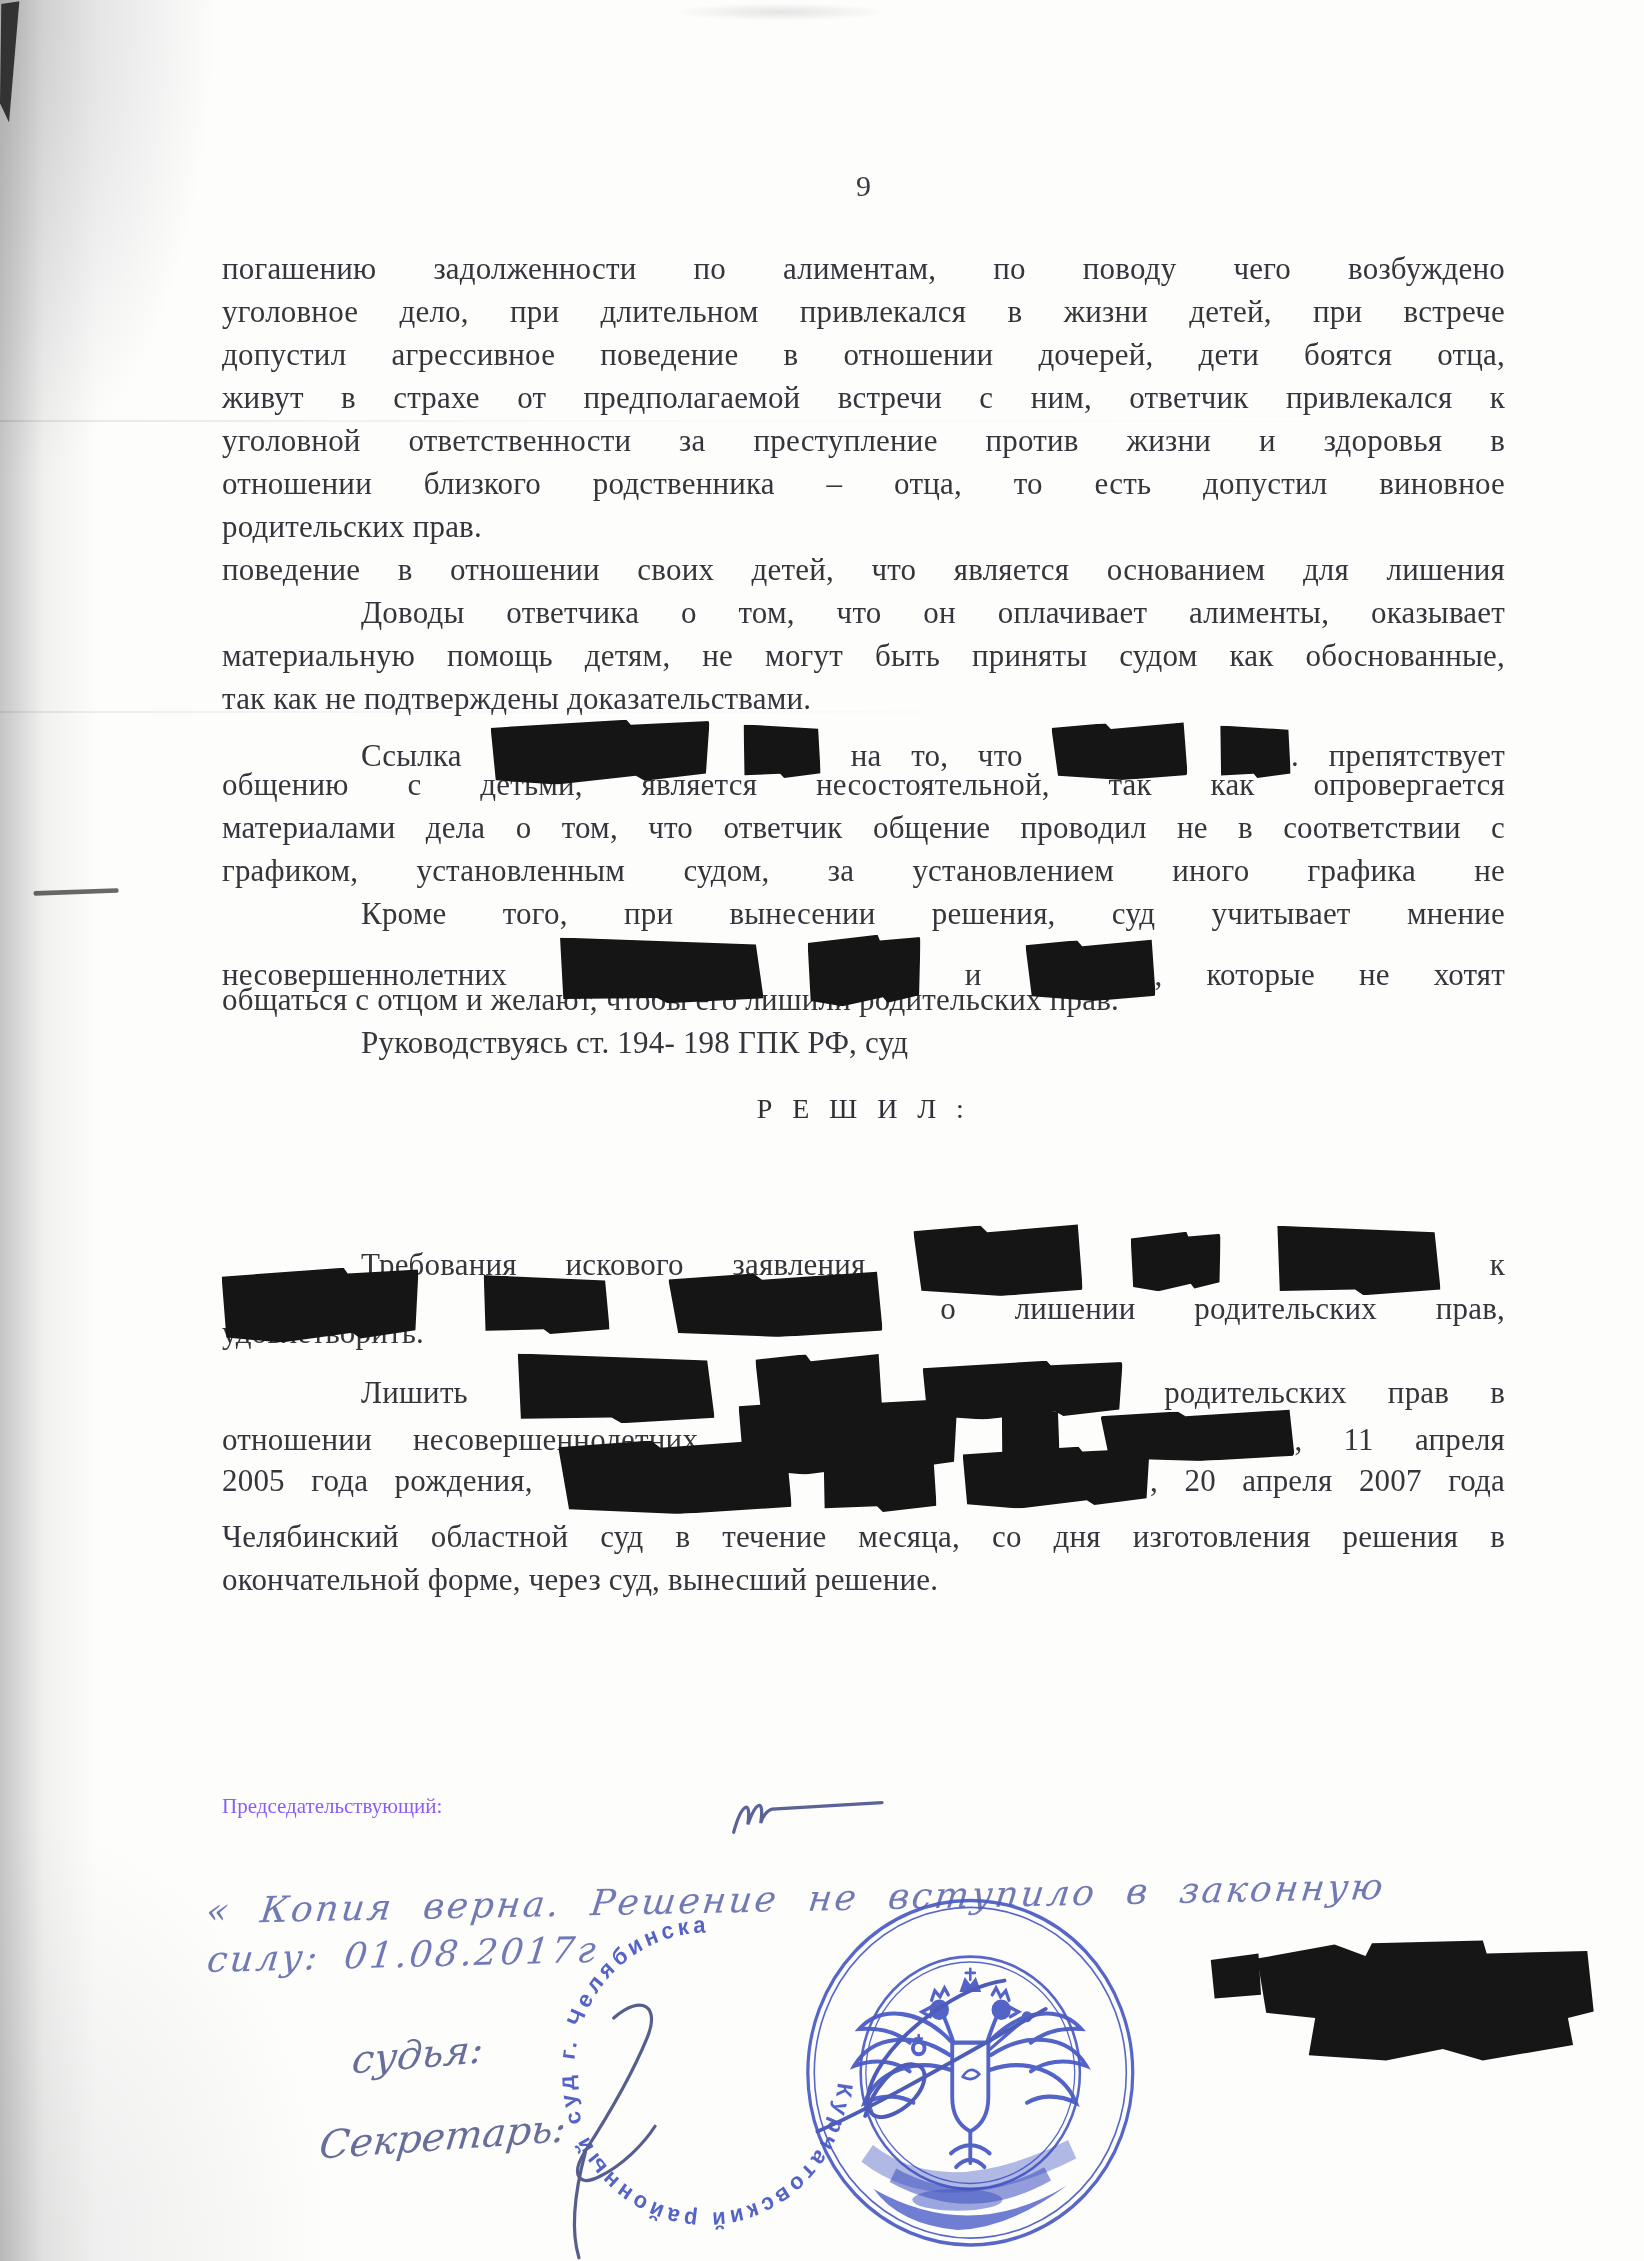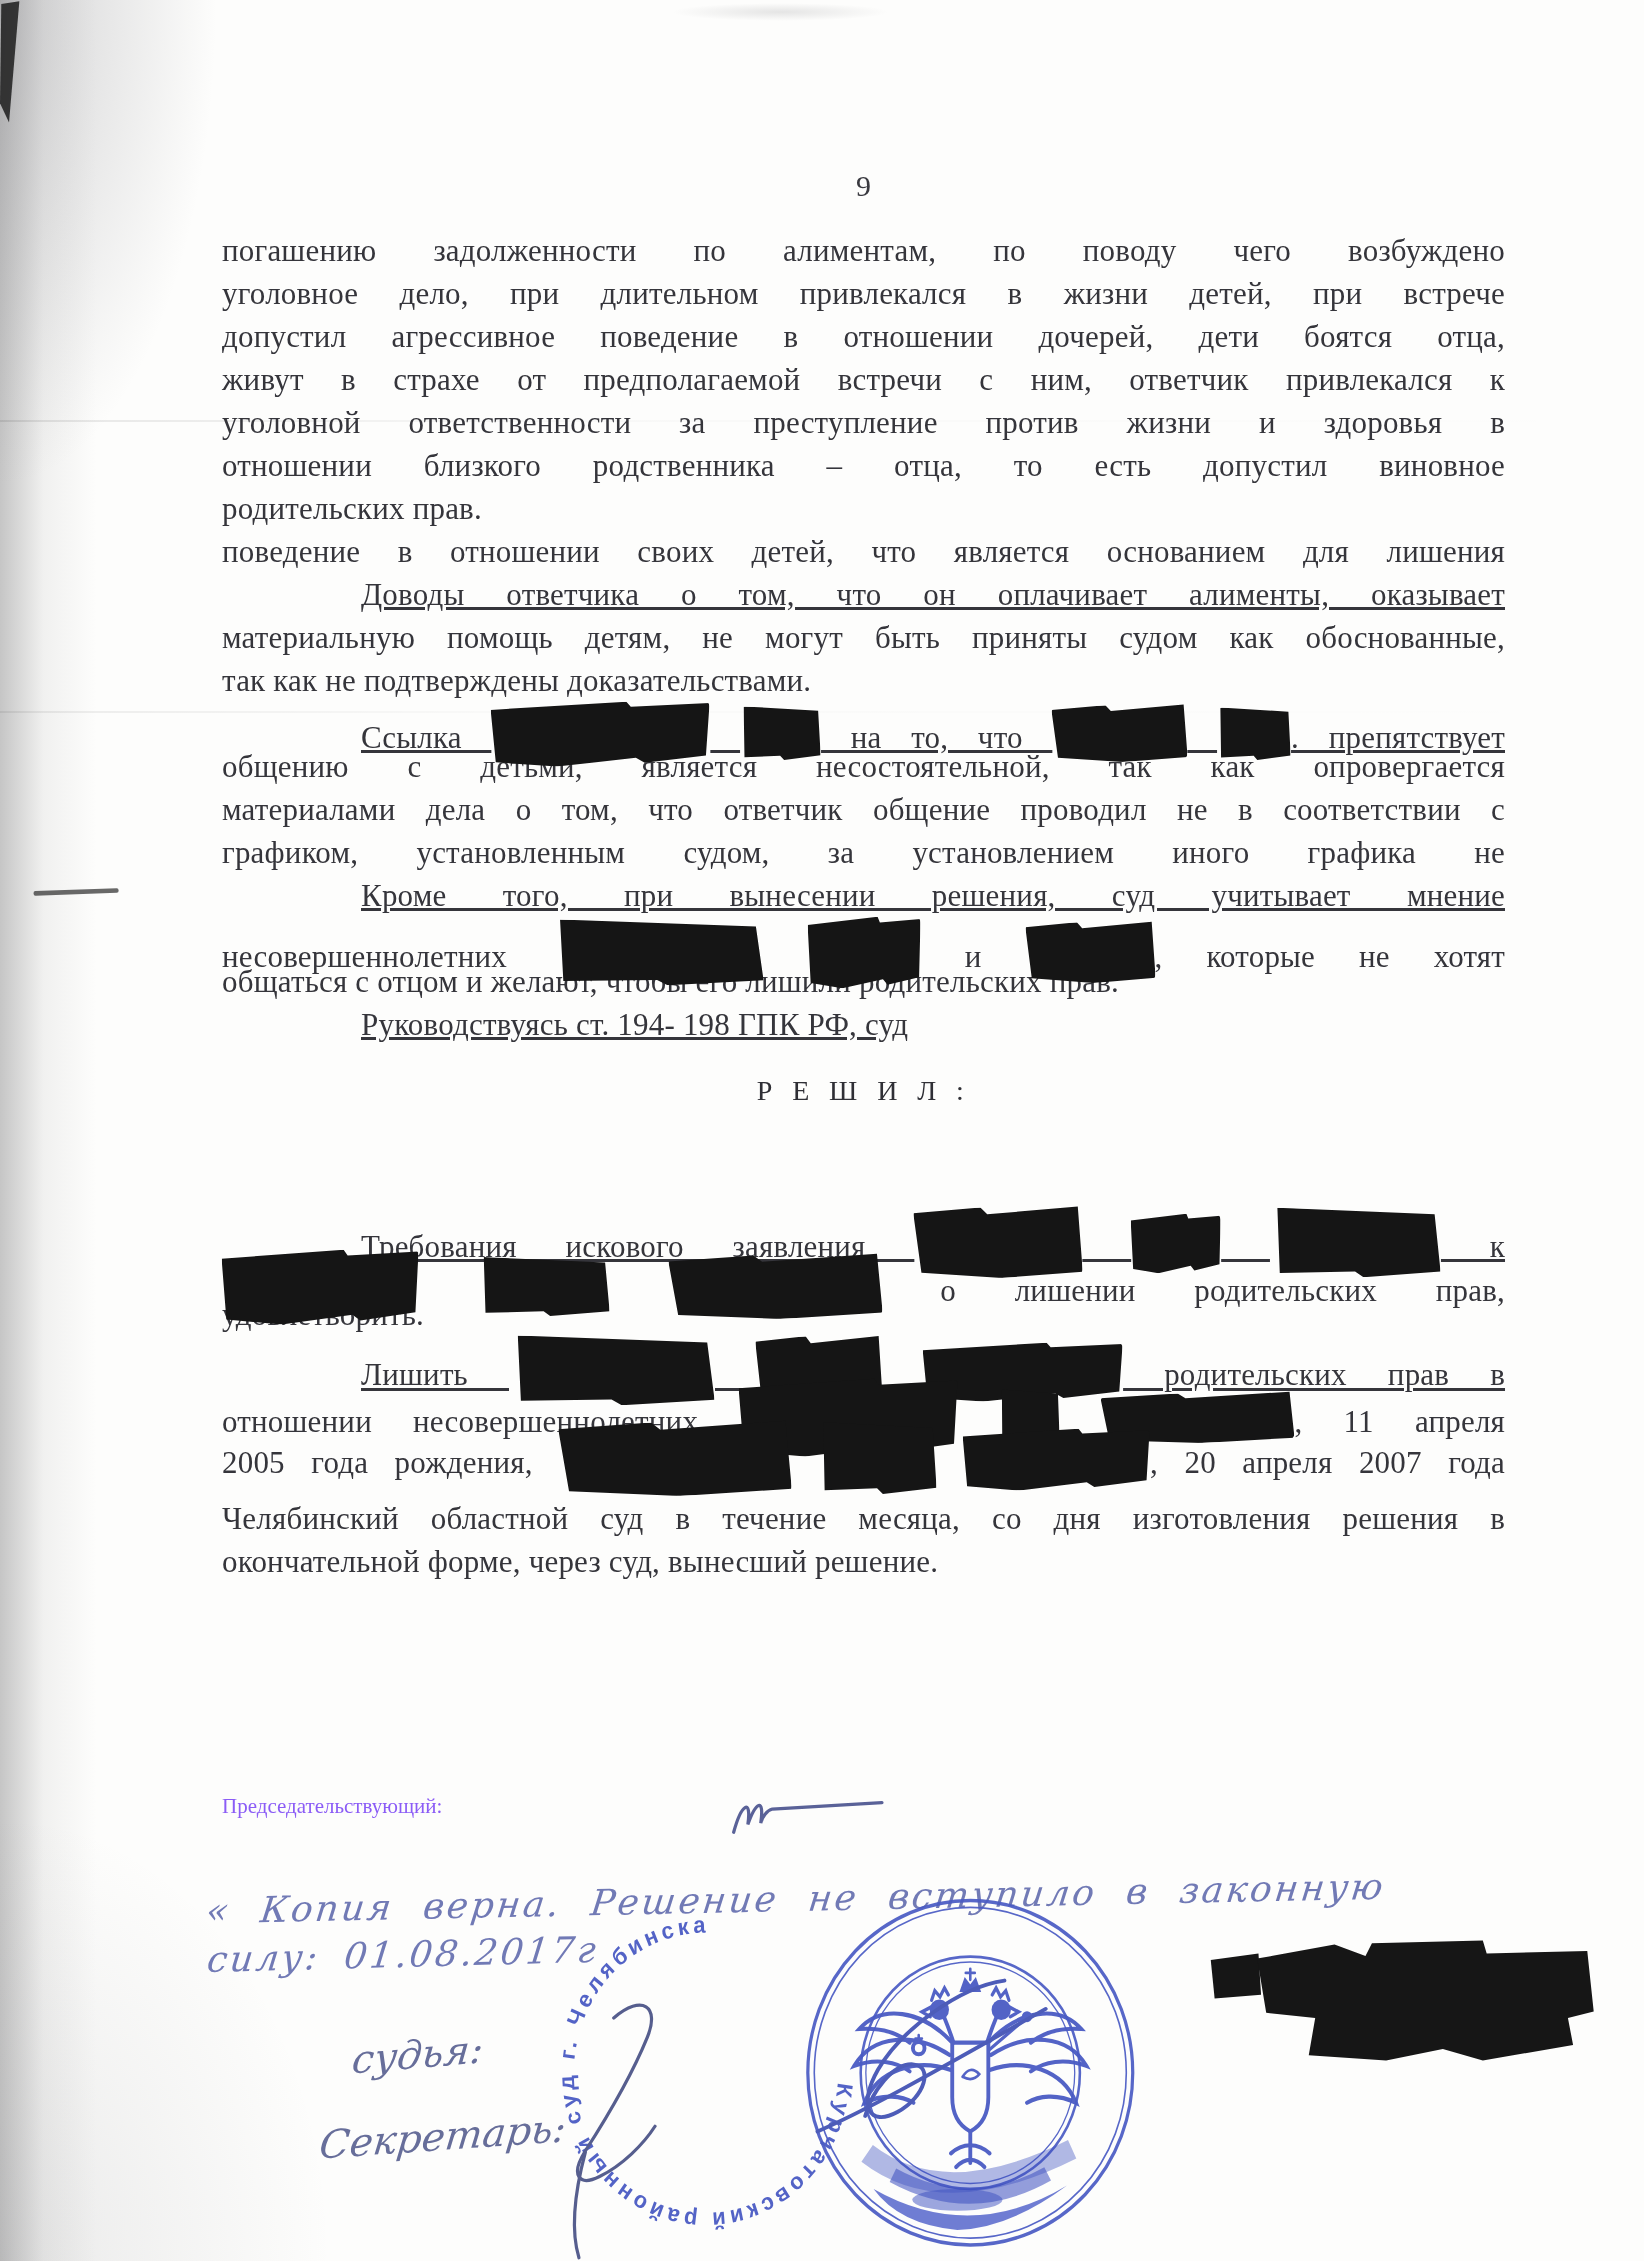--- a/index.html
+++ b/index.html
@@ -18,27 +18,27 @@
   .crease1{position:absolute;left:0;top:420px;width:100%;height:1.9px;
     background:linear-gradient(90deg,rgba(0,0,0,.09),rgba(0,0,0,.02) 35%,rgba(0,0,0,0));}
   .crease2{position:absolute;left:0;top:711px;width:100%;height:1.9px;
     background:linear-gradient(90deg,rgba(0,0,0,.07),rgba(0,0,0,.015) 30%,rgba(0,0,0,0));}
   .smudge-top{position:absolute;left:671px;top:2.6px;width:219px;height:18px;border-radius:50%;
     background:radial-gradient(ellipse, rgba(100,100,104,.16), rgba(255,255,255,0) 70%);}
 
   .page-number{position:absolute;left:222px;top:169px;width:1283px;text-align:center;
     font-size:30px;color:#3a3a40;}
 
-  .doc-body{position:absolute;left:222px;top:229px;width:1283px;}
+  .doc-body{position:absolute;left:222px;top:247px;width:1283px;}
   .doc-line{
     text-align:justify;text-align-last:justify;
     height:43px;line-height:43px;font-size:31px;color:#35353b;
     letter-spacing:0.2px;
   }
-  .doc-line.indent{text-indent:139px;text-decoration:underline;}
+  .doc-line.indent{text-indent:139px;}
   .doc-line.last{text-align-last:left;}
   .doc-heading{height:52px;line-height:52px;text-align:center;
     font-size:28px;letter-spacing:6.4px;color:#2f2f35;}
   .sp-a{height:19.3px}.sp-b{height:90px}.sp-c{height:32px}
 
   .redact{display:inline-block;background:#151515;}
   .rv1{transform:rotate(-0.8deg);border-radius:3.9px 6.4px 5.2px 2.6px;
     clip-path:polygon(0% 10%,62% 0%,64% 8%,100% 4%,98% 86%,70% 96%,66% 88%,30% 100%,2% 92%);}
   .rv2{transform:rotate(0.9deg);border-radius:5.2px;
     clip-path:polygon(4% 0%,96% 6%,100% 90%,55% 100%,50% 92%,6% 96%);}

